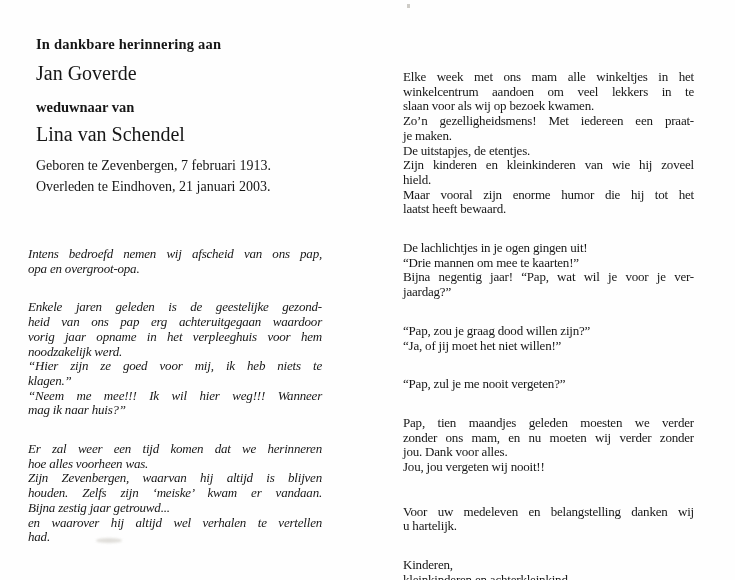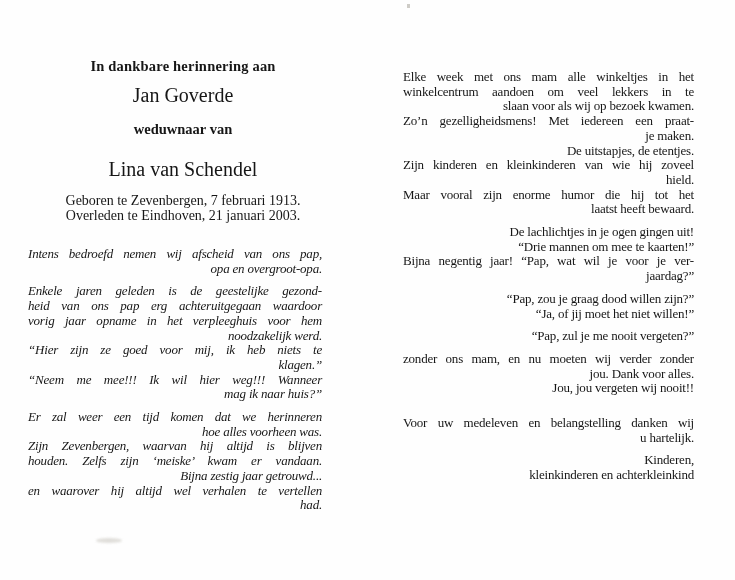--- a/index.html
+++ b/index.html
@@ -6,43 +6,43 @@
   .card {
     position: relative;
     width: 735px;
     height: 580px;
     background: #fefefe;
     font-family: "Liberation Serif", serif;
     color: #161616;
     overflow: hidden;
   }
   .col { position: absolute; }
-  .col-left-header { left: 36px; top: 58px; width: 294px; text-align: center; }
+  .col-left-header { left: 36px; top: 36px; width: 294px; text-align: left; }
   .col-left-body   { left: 28px; top: 247px; width: 294px; font-style: italic; }
   .col-right-body  { left: 403px; top: 70px; width: 291px; }
 
   .dedication { font-size: 14.5px; line-height: 16px; letter-spacing: 0.2px; font-weight: 600; }
   .big-name   { font-size: 20px;  line-height: 24px; margin-top: 9px; font-weight: 500; }
   .relation   { font-size: 14.5px; line-height: 16px; margin-top: 14px; font-weight: 600; }
-  .spouse     { font-size: 20px;  line-height: 24px; margin-top: 20px; font-weight: 500; }
+  .spouse     { font-size: 20px;  line-height: 24px; margin-top: 7px; font-weight: 500; }
   .dates      { margin-top: 12px; }
-  .dates .dline { font-size: 14px; line-height: 15px; font-weight: 500; }
+  .dates .dline { font-size: 14px; line-height: 15px; font-weight: 500; margin-top: 6px; }
 
   .para { margin: 0; }
-  .para.gap    { margin-top: 8px; }
-  .para.gap-lg { margin-top: 20px; }
+  .para.gap    { margin-top: 24px; }
+  .para.gap-lg { margin-top: 30px; }
 
   .line {
     font-size: 13px;
     line-height: 14.7px;
     letter-spacing: -0.2px;
     font-weight: 500;
   }
   .line.j { text-align: justify; text-align-last: justify; }
-  .line.l { text-align: right; }
+  .line.l { text-align: left; }
 
   .speck {
     position: absolute; left: 407px; top: 4px;
     width: 3px; height: 4px; background: #b9b6af; opacity: 0.7;
   }
   .smudge {
     position: absolute; left: 96px; top: 538px;
     width: 26px; height: 5px; background: #d9d7d2;
     border-radius: 50%; filter: blur(1px); opacity: 0.8;
   }
@@ -134,20 +134,21 @@
     <div class="para gap">
       <div class="line l">“Pap, zou je graag dood willen zijn?”</div>
     </div>
     <div class="para">
       <div class="line l">“Ja, of jij moet het niet willen!”</div>
     </div>
     <div class="para gap">
       <div class="line l">“Pap, zul je me nooit vergeten?”</div>
     </div>
     <div class="para gap">
+      <div class="line j">Pap, tien maandjes geleden moesten we verder</div>
       <div class="line j">zonder ons mam, en nu moeten wij verder zonder</div>
       <div class="line l">jou. Dank voor alles.</div>
     </div>
     <div class="para">
       <div class="line l">Jou, jou vergeten wij nooit!!</div>
     </div>
     <div class="para gap-lg">
       <div class="line j">Voor uw medeleven en belangstelling danken wij</div>
       <div class="line l">u hartelijk.</div>
     </div>

